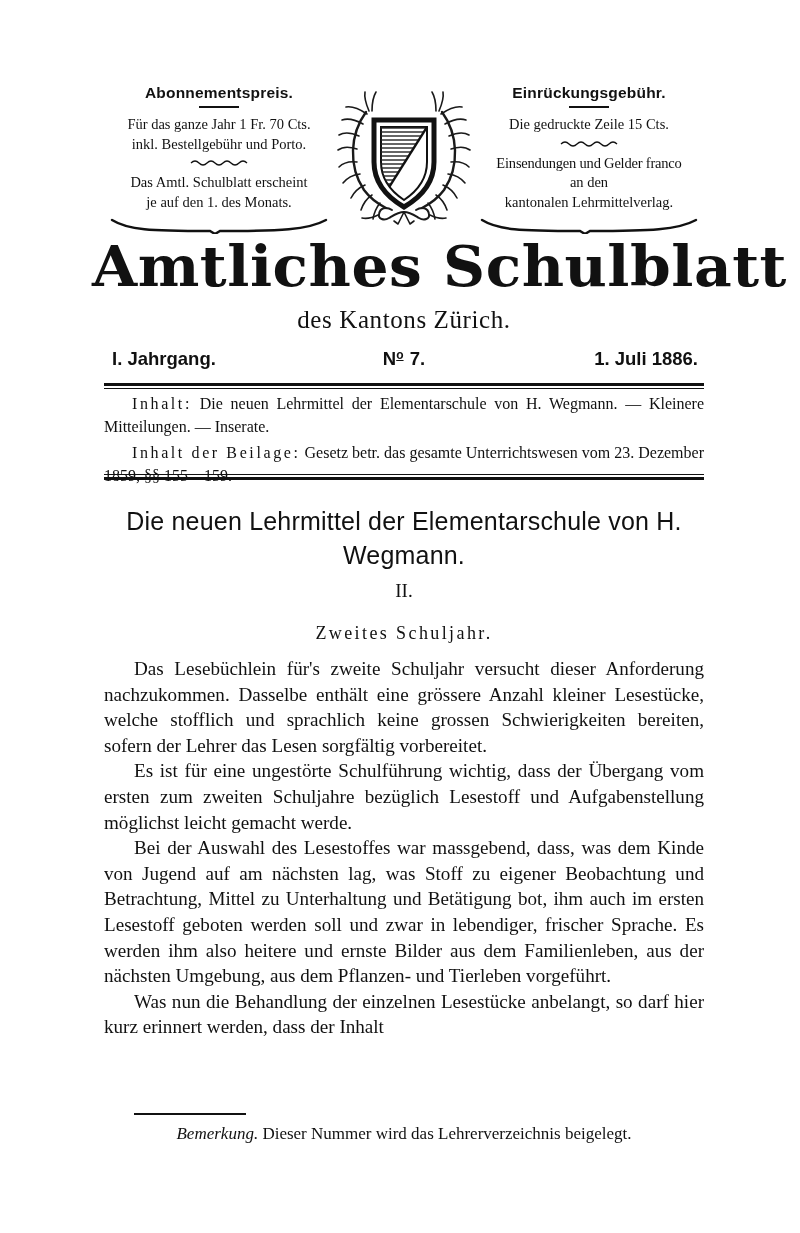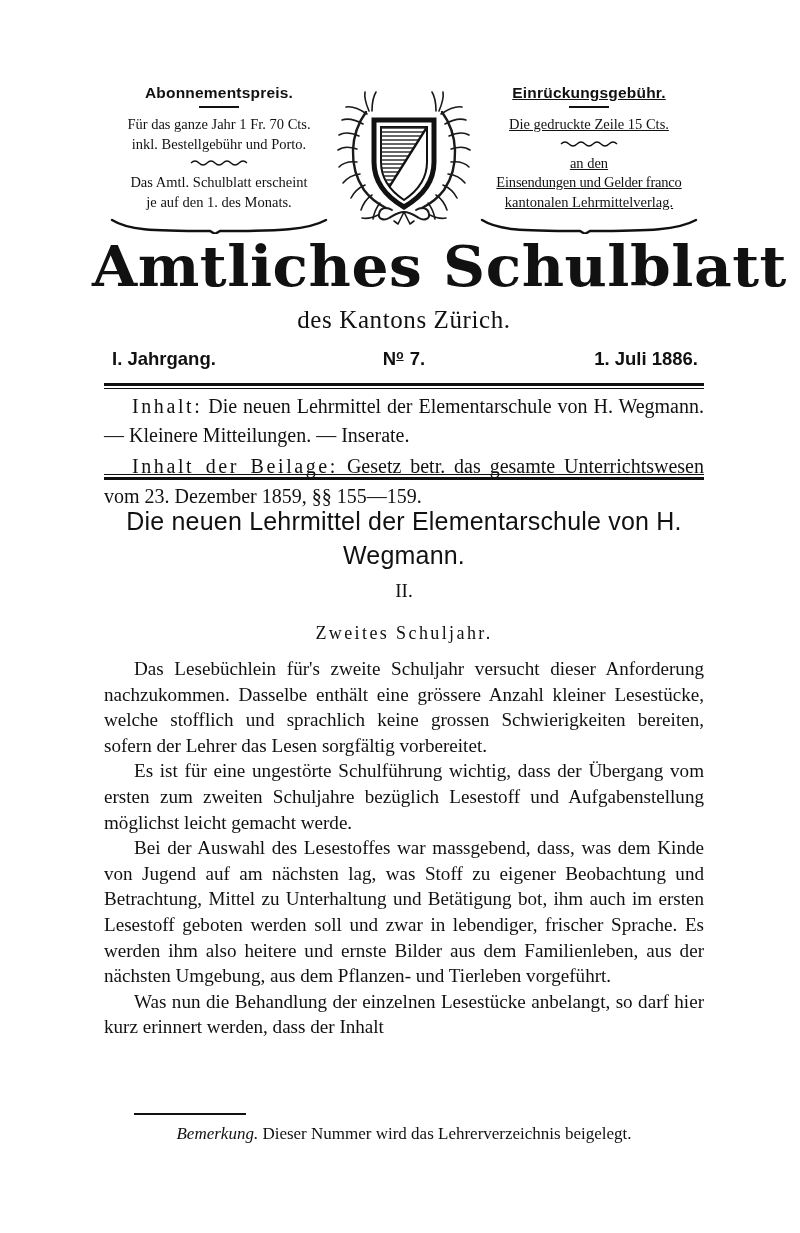--- a/index.html
+++ b/index.html
@@ -38,21 +38,21 @@
     width: 600px;
     height: 148px;
   }
   .mast-col {
     position: absolute;
     top: 0;
     width: 230px;
     text-align: center;
   }
   .mast-col.left  { left: 0px; }
-  .mast-col.right { left: 370px; text-decoration: underline; }
+  .mast-col.right { left: 370px; }
 
   .mast-head-label {
     font-family: "Liberation Sans", "DejaVu Sans", sans-serif;
     font-weight: bold;
     font-size: 15.5px;
     letter-spacing: 0.2px;
     margin: 0 0 3px 0;
     white-space: nowrap;
   }
   .mini-rule {
@@ -145,21 +145,21 @@
   .rule-thick-thin .r2 { height: 1px; background: #111; margin-top: 2px; }
   .rule-thin-thick .r1 { height: 1px; background: #111; }
   .rule-thin-thick .r2 { height: 3px; background: #111; margin-top: 2px; }
 
   
   .inhalt {
     position: absolute;
     left: 0;
     top: 392px;
     width: 600px;
-    font-size: 20px;
+    font-size: 16px;
     line-height: 1.46;
     text-align: justify;
   }
   .inhalt p { margin: 0; text-indent: 28px; }
   .inhalt p + p { margin-top: 2px; }
   .spaced {
     letter-spacing: 2.6px;
   }
 
   
@@ -308,22 +308,22 @@
       </g>
     </svg>
 
     <div class="mast-col right">
       <div class="mast-head-label">Einrückungsgebühr.</div>
       <div class="mini-rule"></div>
       <div class="mast-line">Die gedruckte Zeile 15 Cts.</div>
       <svg class="squiggle" viewBox="0 0 58 9">
         <path d="M1,5 Q5,1 9,5 T17,5 T25,5 T33,5 T41,5 T49,5 T57,5" fill="none" stroke="#111" stroke-width="1.3"></path>
       </svg>
+      <div class="mast-line tight">Einsendungen und Gelder franco</div>
       <div class="mast-line">an den</div>
-      <div class="mast-line tight">Einsendungen und Gelder franco</div>
       <div class="mast-line">kantonalen Lehrmittelverlag.</div>
       <svg class="brace" viewBox="0 0 218 16">
         <path d="M2,2 C18,12 40,13 100,13 L105,16 L110,13 C170,13 198,12 216,2" fill="none" stroke="#111" stroke-width="2.4" stroke-linecap="round"></path>
       </svg>
     </div>
   </div>
 
   <div class="title-block">
     <h1 class="paper-title">Amtliches Schulblatt</h1>
     <div class="paper-subtitle">des Kantons Zürich.</div>

